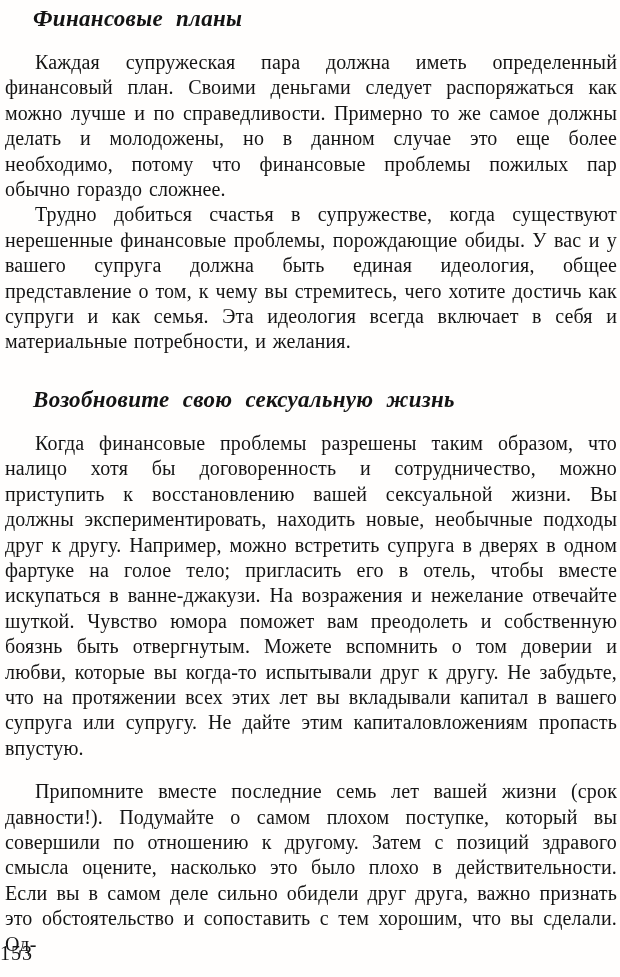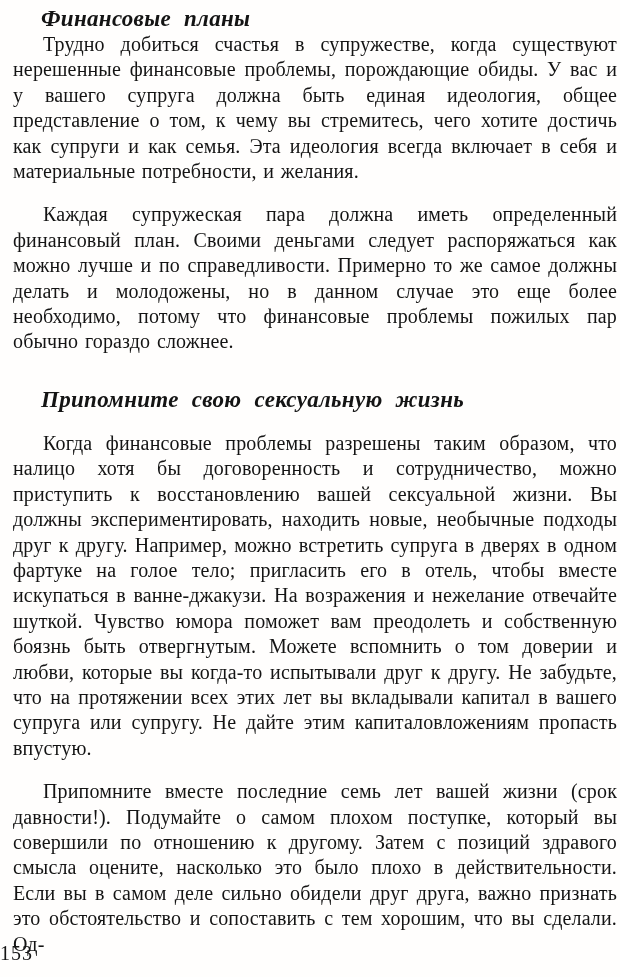--- a/index.html
+++ b/index.html
@@ -8,21 +8,21 @@
     background: #ffffff;
   }
   .page {
     position: relative;
     width: 620px;
     height: 977px;
     background: #fffefd;
     color: #141414;
     font-family: "Liberation Serif", "DejaVu Serif", serif;
     box-sizing: border-box;
-    padding: 4px 3px 0 13px;
+    padding: 4px 3px 0 5px;
     overflow: hidden;
   }
   .section-heading {
     font-size: 23px;
     font-weight: bold;
     font-style: italic;
     margin: 0 0 0 28px;
     letter-spacing: 0.3px;
     word-spacing: 7px;
     line-height: 27px;
@@ -56,25 +56,25 @@
     letter-spacing: 1px;
   }
 </style>
 </head>
 <body>
 
 <div class="page">
 
   <h2 class="section-heading first">Финансовые планы</h2>
 
+  <p class="body-paragraph after-heading">Каждая супружеская пара должна иметь определенный финансовый план. Своими деньгами следует распоряжаться как можно лучше и по справедливости. Примерно то же самое должны делать и молодожены, но в данном случае это еще более необходимо, потому что финансовые проблемы пожилых пар обычно гораздо сложнее.</p>
+
   <p class="body-paragraph">Трудно добиться счастья в супружестве, когда существуют нерешенные финансовые проблемы, порождающие обиды. У вас и у вашего супруга должна быть единая идеология, общее представление о том, к чему вы стремитесь, чего хотите достичь как супруги и как семья. Эта идеология всегда включает в себя и материальные потребности, и желания.</p>
 
-  <p class="body-paragraph after-heading">Каждая супружеская пара должна иметь определенный финансовый план. Своими деньгами следует распоряжаться как можно лучше и по справедливости. Примерно то же самое должны делать и молодожены, но в данном случае это еще более необходимо, потому что финансовые проблемы пожилых пар обычно гораздо сложнее.</p>
-
-  <h2 class="section-heading later">Припомните свою сексуальную жизнь</h2>
+  <h2 class="section-heading later">Возобновите свою сексуальную жизнь</h2>
 
   <p class="body-paragraph after-heading">Когда финансовые проблемы разрешены таким образом, что налицо хотя бы договоренность и сотрудничество, можно приступить к восстановлению вашей сексуальной жизни. Вы должны экспериментировать, находить новые, необычные подходы друг к другу. Например, можно встретить супруга в дверях в одном фартуке на голое тело; пригласить его в отель, чтобы вместе искупаться в ванне-джакузи. На возражения и нежелание отвечайте шуткой. Чувство юмора поможет вам преодолеть и собственную боязнь быть отвергнутым. Можете вспомнить о том доверии и любви, которые вы когда-то испытывали друг к другу. Не забудьте, что на протяжении всех этих лет вы вкладывали капитал в вашего супруга или супругу. Не дайте этим капиталовложениям пропасть впустую.</p>
 
 
   <p class="body-paragraph after-heading">Припомните вместе последние семь лет вашей жизни (срок давности!). Подумайте о самом плохом поступке, который вы совершили по отношению к другому. Затем с позиций здравого смысла оцените, насколько это было плохо в действительности. Если вы в самом деле сильно обидели друг друга, важно признать это обстоятельство и сопоставить с тем хорошим, что вы сделали. Од-</p>
 
   <div class="page-number">153</div>
 
 </div>
 

